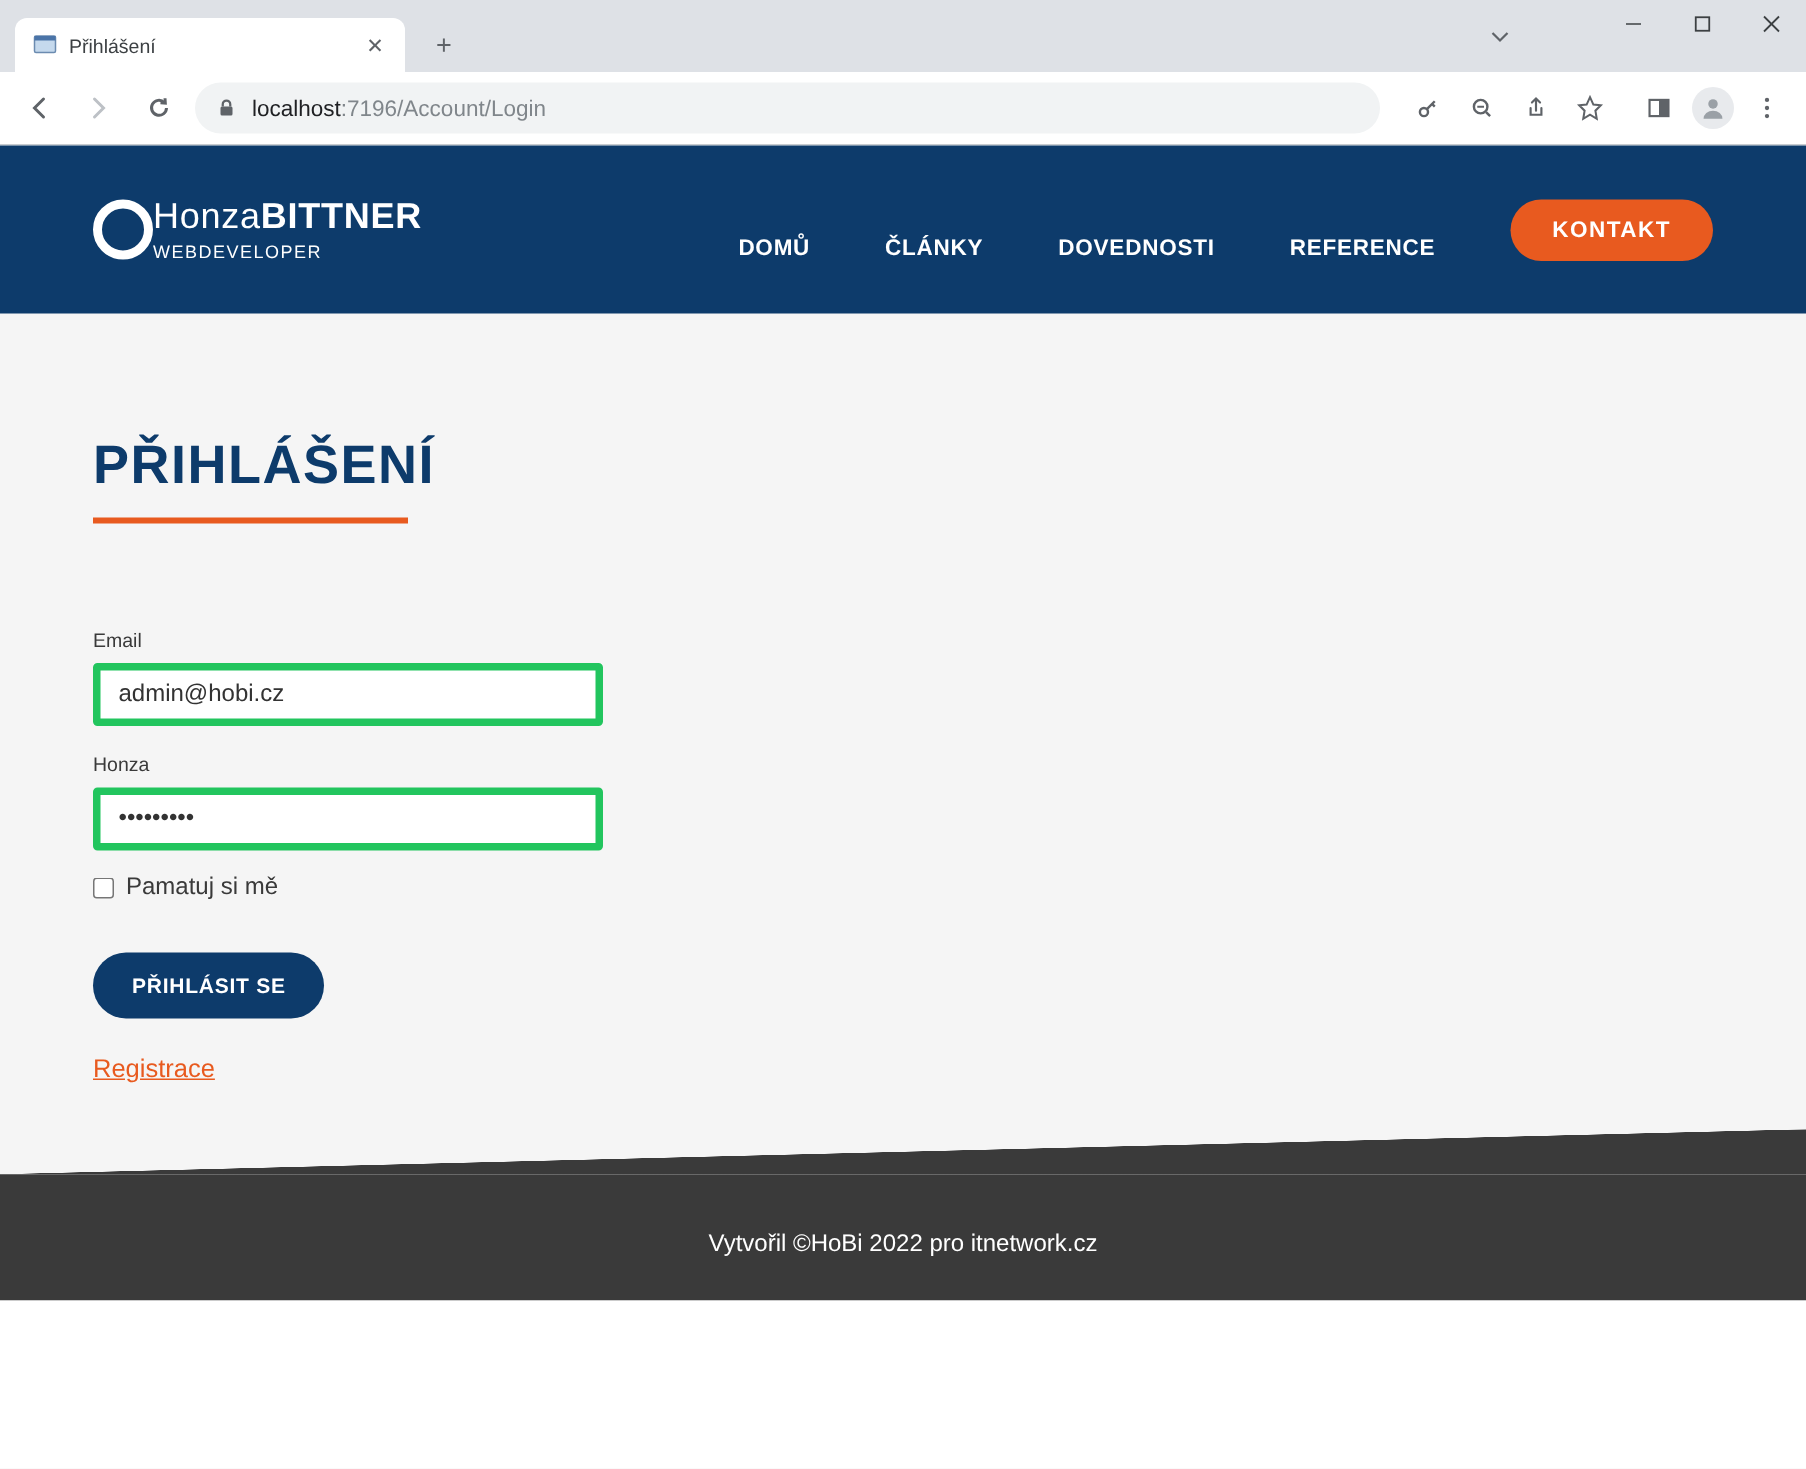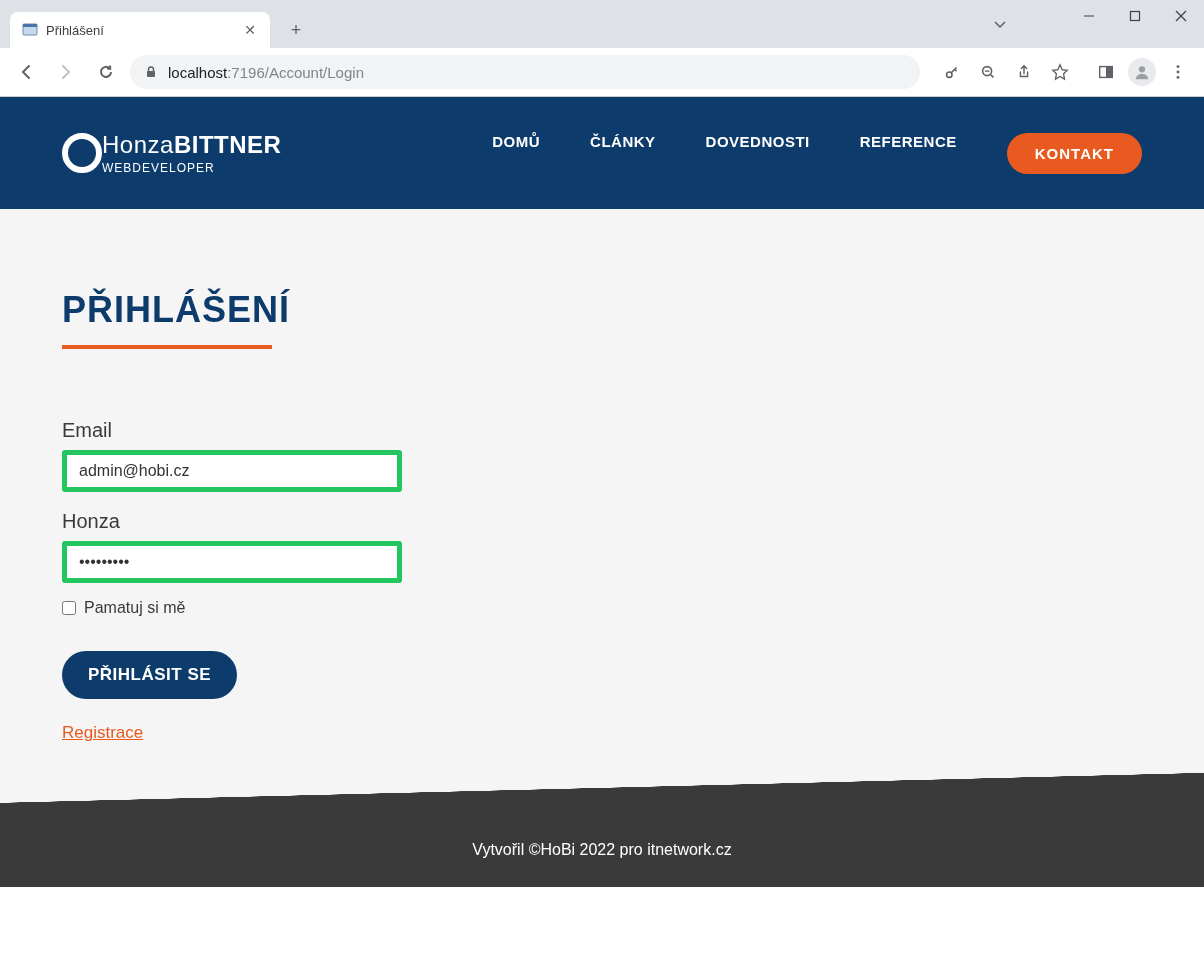--- a/index.html
+++ b/index.html
@@ -36,36 +36,36 @@
     .page { background: #f5f5f5; }
     
     .site-header { background: #0d3b6b; padding: 0; }
     .site-header-inner { max-width: 1120px; margin: 0 auto; display: flex; align-items: center; justify-content: space-between; height: 112px; padding: 0 20px; }
     .logo-block { display: flex; align-items: center; gap: 0; }
     .logo-circle { width: 40px; height: 40px; border: 6px solid #fff; border-radius: 50%; }
     .logo-text { color: #fff; }
     .logo-name { font-size: 24px; font-weight: 400; letter-spacing: 0.5px; }
     .logo-name .bold { font-weight: 700; }
     .logo-sub { font-size: 12px; letter-spacing: 1px; margin-top: 2px; }
-    .main-nav { display: flex; align-items: flex-start; gap: 50px; }
+    .main-nav { display: flex; align-items: flex-end; gap: 50px; }
     .nav-link { color: #fff; font-size: 15px; font-weight: 600; letter-spacing: 0.5px; text-decoration: none; cursor: pointer; }
     .nav-cta { background: #e85a1f; color: #fff; font-size: 15px; font-weight: 600; letter-spacing: 1px; padding: 12px 28px; border-radius: 24px; text-decoration: none; cursor: pointer; }
     
     .content { max-width: 1120px; margin: 0 auto; padding: 80px 20px 60px; min-height: 560px; }
     .page-title { font-size: 36px; font-weight: 800; color: #0d3b6b; letter-spacing: 1px; }
     .title-underline { width: 210px; height: 4px; background: #e85a1f; margin-top: 14px; }
     
     .form { margin-top: 70px; max-width: 340px; }
     .form-group { margin-bottom: 18px; }
-    .form-label { display: block; font-size: 20px; color: #3a3a3a; margin-bottom: 8px; }
+    .form-label { display: block; font-size: 13px; color: #3a3a3a; margin-bottom: 8px; }
     .form-input { width: 100%; height: 42px; border: 5px solid #22c55e; border-radius: 3px; padding: 0 12px; font-size: 16px; color: #333; background: #fff; }
     .check-row { display: flex; align-items: center; gap: 8px; margin-top: -2px; }
     .check-row input { width: 14px; height: 14px; }
     .check-row label { font-size: 16px; color: #3a3a3a; }
-    .submit-btn { background: #0d3b6b; color: #fff; font-size: 17px; font-weight: 600; letter-spacing: 0.5px; border: none; padding: 14px 26px; border-radius: 26px; margin-top: 34px; cursor: pointer; text-align: center; }
+    .submit-btn { background: #0d3b6b; color: #fff; font-size: 14px; font-weight: 600; letter-spacing: 0.5px; border: none; padding: 14px 26px; border-radius: 26px; margin-top: 34px; cursor: pointer; text-align: center; }
     .reg-link { display: inline-block; margin-top: 24px; color: #e85a1f; font-size: 17px; text-decoration: underline; cursor: pointer; text-align: center; }
     
     .footer { background: #3a3a3a; color: #fff; text-align: center; padding: 38px 0 28px; font-size: 16px; position: relative; }
     .footer::before { content: ''; position: absolute; top: -30px; left: 0; right: 0; height: 30px; background: linear-gradient(to bottom right, #f5f5f5 49.5%, #3a3a3a 50%); }
   </style>
 </head>
 <body>
 
 <div class="browser-chrome">
   <div class="titlebar">

